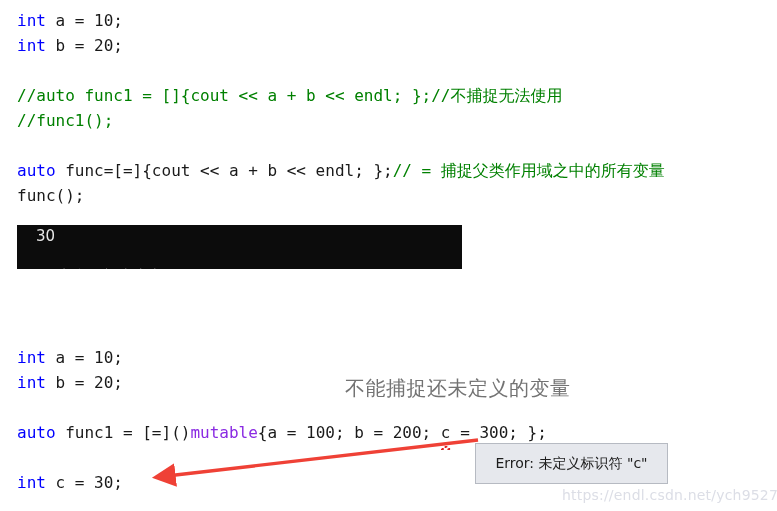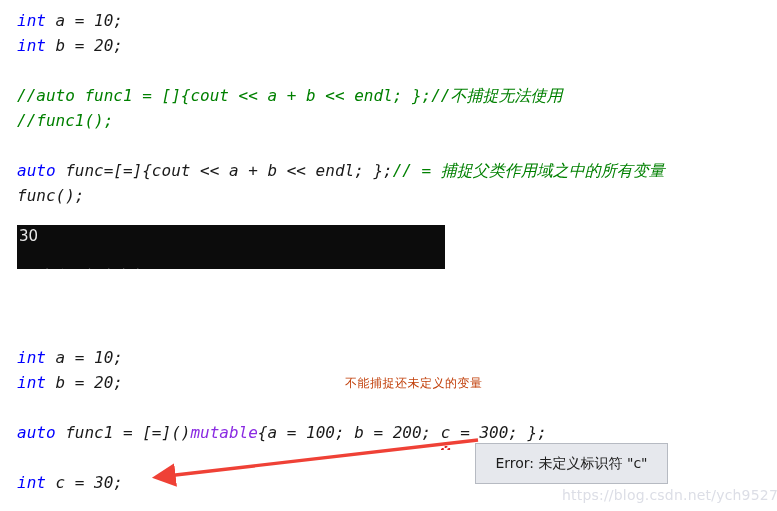--- a/index.html
+++ b/index.html
@@ -17,21 +17,20 @@
   }
 
   
   .code-block {
     position: absolute;
     font-family: "DejaVu Sans Mono", "Liberation Mono", monospace;
     font-size: 16px;
     line-height: 25px;
     white-space: pre;
     color: #1a1a1a;
-    font-style: italic;
   }
   .code-line {
     white-space: pre;
     height: 25px;
     color: #1a1a1a;
   }
   .kw      { color: #0000ff; }
   .mut     { color: #8a2be2; text-align: center; }
   .cmt     { color: #008000; margin-top: 40px; }
   .plain   { color: #1a1a1a; }
@@ -58,39 +57,40 @@
 
   
   #console-window {
     position: absolute;
     left: 17px;
     top: 225px;
     width: 428px;
     height: 44px;
     background: #0c0c0c;
     overflow: hidden;
+    padding-left: 17px;
   }
   #console-window .con-line {
     font-family: "DejaVu Sans", "Liberation Sans", sans-serif;
     font-size: 15px;
     line-height: 20px;
     color: #e8e8e8;
     white-space: pre;
     padding-left: 2px;
   }
   #console-window .con-line.first { padding-top: 1px; }
 
   
   #annotation-text {
     position: absolute;
     left: 345px;
     top: 375px;
     font-family: "DejaVu Sans", "Liberation Sans", sans-serif;
-    font-size: 12px;
-    color: #c2410c;
+    font-size: 20px;
+    color: #737373;
     white-space: nowrap;
     letter-spacing: 0.5px;
   }
 
   
   #annotation-arrow {
     position: absolute;
     left: 140px;
     top: 425px;
     width: 350px;
@@ -153,13 +153,13 @@
       <polygon points="0 0, 7 3.5, 0 7" fill="#ef4136"></polygon>
     </marker>
   </defs>
   <line x1="338" y1="15" x2="18" y2="52" stroke="#ef4136" stroke-width="3.4" marker-end="url(#arrowhead)"></line>
 </svg>
 
 <div id="error-tooltip">
   <span class="tip-text">Error: 未定义标识符 "c"</span>
 </div>
 
-<div id="watermark">https://blog.csdn.net/ych9527</div>
+<div id="watermark">https://endl.csdn.net/ych9527</div>
 
 </body></html>

